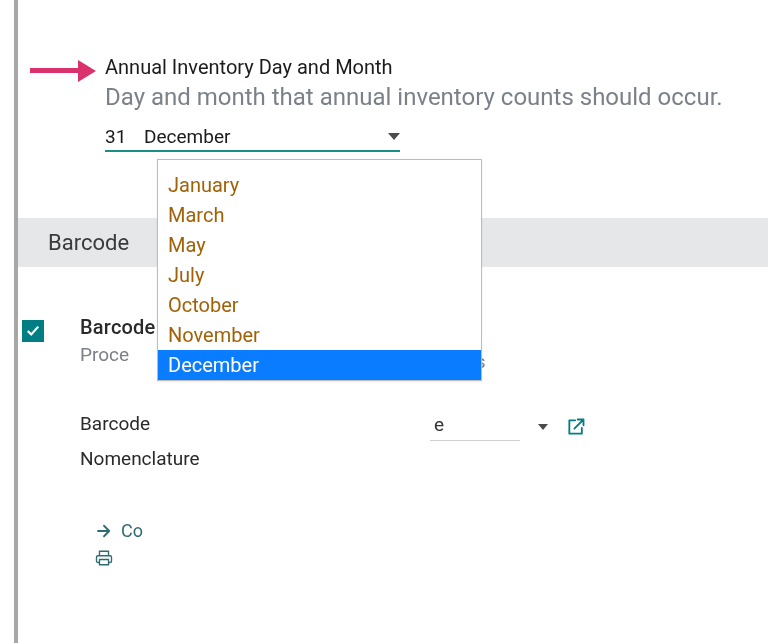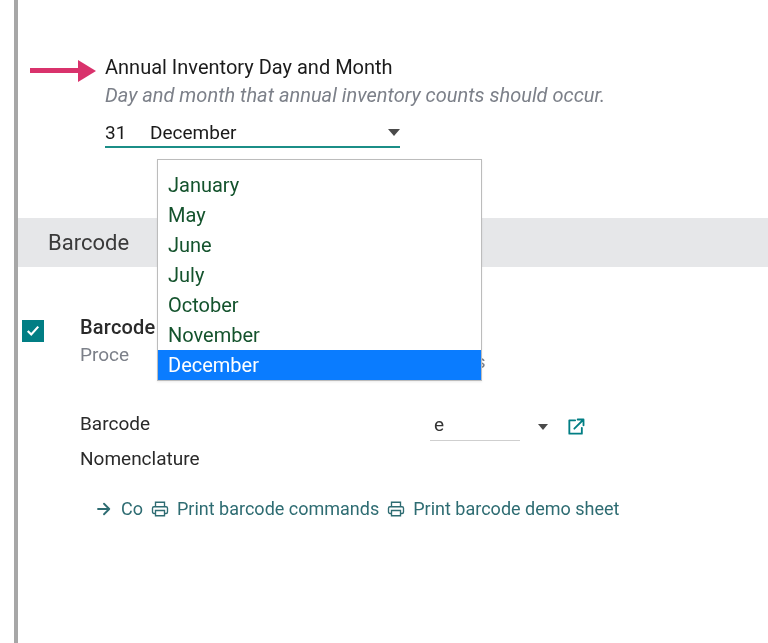--- a/index.html
+++ b/index.html
@@ -49,29 +49,28 @@
       left: 105px;
       top: 55px;
     }
     .setting-title {
       font-size: 20px;
       font-weight: 400;
       color: #1b1b1b;
       margin-bottom: 4px;
     }
     .setting-desc {
-      font-size: 20px;
+      font-size: 24px;
       color: #7c8089;
       margin-bottom: 14px;
-      font-style: italic;
     }
     .day-month-row {
       display: flex;
       align-items: center;
-      gap: 20px;
+      gap: 14px;
       border-bottom: 2px solid #1b8e87;
       width: 295px;
       padding-bottom: 2px;
     }
     .day-val {
       font-size: 19px;
       color: #1b1b1b;
       width: 25px;
     }
     .month-val {
@@ -129,23 +128,23 @@
       border-left: 5px solid transparent;
       border-right: 5px solid transparent;
       border-top: 6px solid #4a4a4a;
     }
     .external-link {
       color: #017e84;
     }
     .link-list {
       position: absolute;
       left: 95px;
-      top: 498px;
-      display: flex;
-      flex-direction: row;
+      top: 520px;
+      display: flex;
+      flex-direction: column;
       gap: 8px;
     }
     .link-item {
       display: flex;
       align-items: center;
       gap: 8px;
       color: #2e6c72;
       font-size: 18px;
     }
     .link-icon { width: 18px; height: 18px; flex-shrink: 0; }
@@ -155,21 +154,21 @@
       top: 159px;
       width: 325px;
       background: #fff;
       border: 1px solid #bcbcbc;
       z-index: 10;
       padding-top: 10px;
       box-shadow: 0 1px 2px rgba(0,0,0,.08);
     }
     .dropdown-item {
       font-size: 20px;
-      color: #14532d;
+      color: #a16207;
       padding: 3px 10px;
       cursor: pointer;
     }
     .dropdown-item.selected {
       background: #0a7cff;
       color: #fff;
     }
     .barcode-scanner-row {
       position: absolute;
       left: 80px;
@@ -247,31 +246,24 @@
   <div class="link-item">
     <svg class="link-icon" viewBox="0 0 24 24">
         <path d="M4 12h14M12 5l7 7-7 7" stroke="#2e6c72" stroke-width="2.4" fill="none" stroke-linecap="round" stroke-linejoin="round"></path>
       </svg>
     <span>Co</span>
   </div>
   <div class="link-item">
     <svg class="link-icon" viewBox="0 0 24 24">
         <path d="M6 9V3h12v6M6 18H4a2 2 0 01-2-2v-5a2 2 0 012-2h16a2 2 0 012 2v5a2 2 0 01-2 2h-2M6 14h12v7H6z" stroke="#2e6c72" stroke-width="1.8" fill="none"></path>
       </svg>
-    <span>Print barcode commands</span>
-  </div>
-  <div class="link-item">
-    <svg class="link-icon" viewBox="0 0 24 24">
-        <path d="M6 9V3h12v6M6 18H4a2 2 0 01-2-2v-5a2 2 0 012-2h16a2 2 0 012 2v5a2 2 0 01-2 2h-2M6 14h12v7H6z" stroke="#2e6c72" stroke-width="1.8" fill="none"></path>
-      </svg>
-    <span>Print barcode demo sheet</span>
   </div>
 </div>
 
 <div class="dropdown" id="month-dropdown">
     <div class="dropdown-item">January</div>
+    <div class="dropdown-item">March</div>
     <div class="dropdown-item">May</div>
-    <div class="dropdown-item">June</div>
     <div class="dropdown-item">July</div>
     <div class="dropdown-item">October</div>
     <div class="dropdown-item">November</div>
     <div class="dropdown-item selected">December</div>
   </div>
 
 </body></html>

